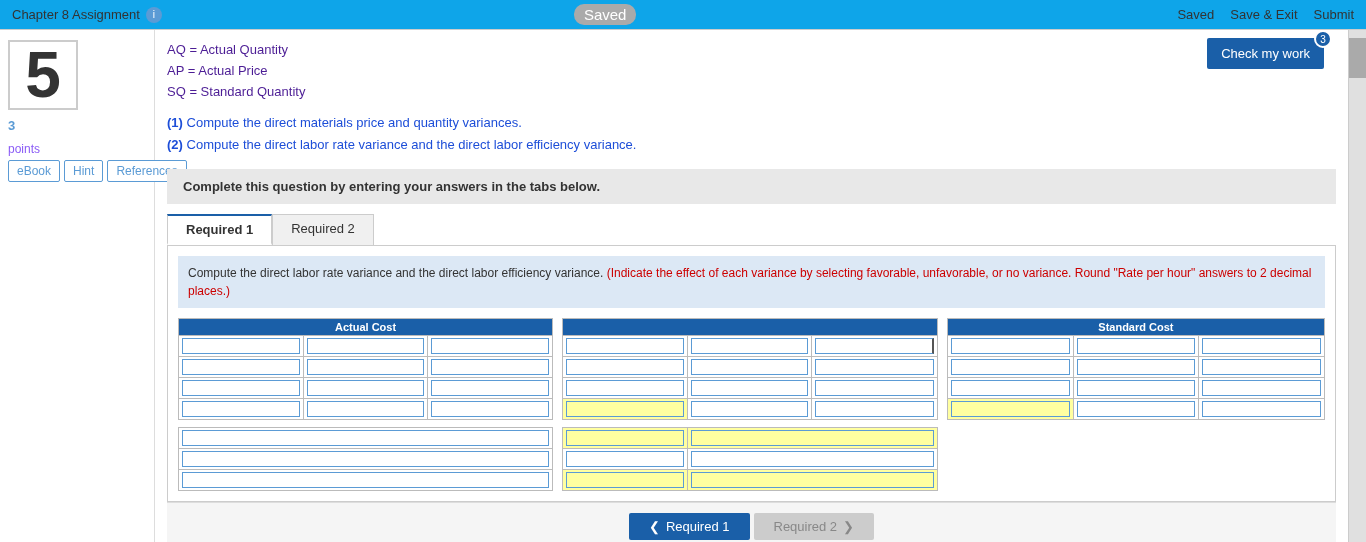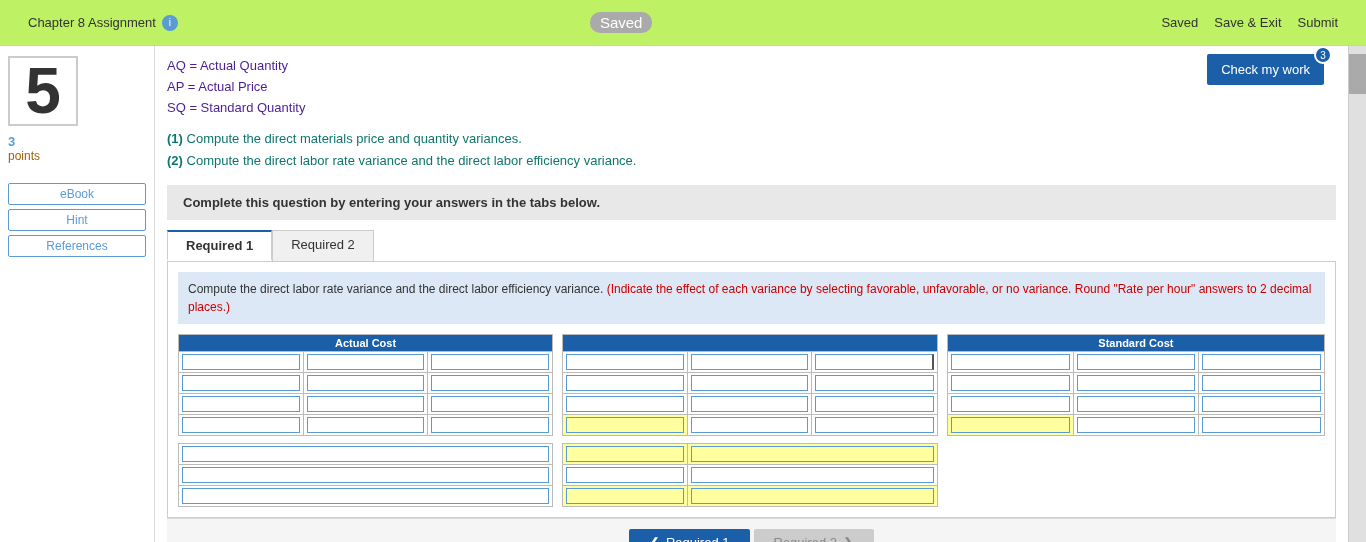--- a/index.html
+++ b/index.html
@@ -3,24 +3,24 @@
   <meta charset="utf-8">
   <style>
     * { box-sizing: border-box; margin: 0; padding: 0; }
     body { font-family: Arial, sans-serif; font-size: 13px; background: #fff; overflow-x: hidden; }
 
     
     .header {
       display: flex;
       align-items: center;
       justify-content: space-between;
-      padding: 6px 28px;
+      padding: 6px 12px;
       border-bottom: 1px solid #ccc;
-      background: #bef264;
-      height: 46px;
+      background: #0ea5e9;
+      height: 30px;
     }
     .header-left {
       display: flex;
       align-items: center;
       gap: 6px;
     }
     .header-title {
       font-size: 13px;
       font-weight: normal;
       color: #333;
@@ -95,28 +95,29 @@
       align-items: center;
       justify-content: center;
       margin-bottom: 8px;
     }
     .points {
       color: #5b9bd5;
       font-size: 13px;
       font-weight: bold;
     }
     .points-label {
-      color: #a16207;
+      color: #8b5cf6;
       font-size: 12px;
+      margin-top: 9px;
     }
     .sidebar-buttons {
       display: flex;
-      flex-direction: column;
       gap: 4px;
-      margin-top: 20px;
+      margin-top: 4px;
+      align-items: flex-end;
     }
     .sidebar-btn {
       border: 1px solid #5b9bd5;
       background: #fff;
       color: #5b9bd5;
       font-size: 12px;
       padding: 3px 8px;
       cursor: pointer;
       text-align: center;
       border-radius: 2px;
@@ -175,21 +176,21 @@
       line-height: 1.6;
     }
 
     
     .instructions {
       margin-bottom: 12px;
       padding-right: 160px;
     }
     .instruction-item {
       font-size: 13px;
-      color: #0f766e;
+      color: #1d4ed8;
       line-height: 1.7;
     }
     .instruction-bold {
       font-weight: bold;
     }
 
     
     .tab-instructions-box {
       background: #e8e8e8;
       padding: 10px 16px;

